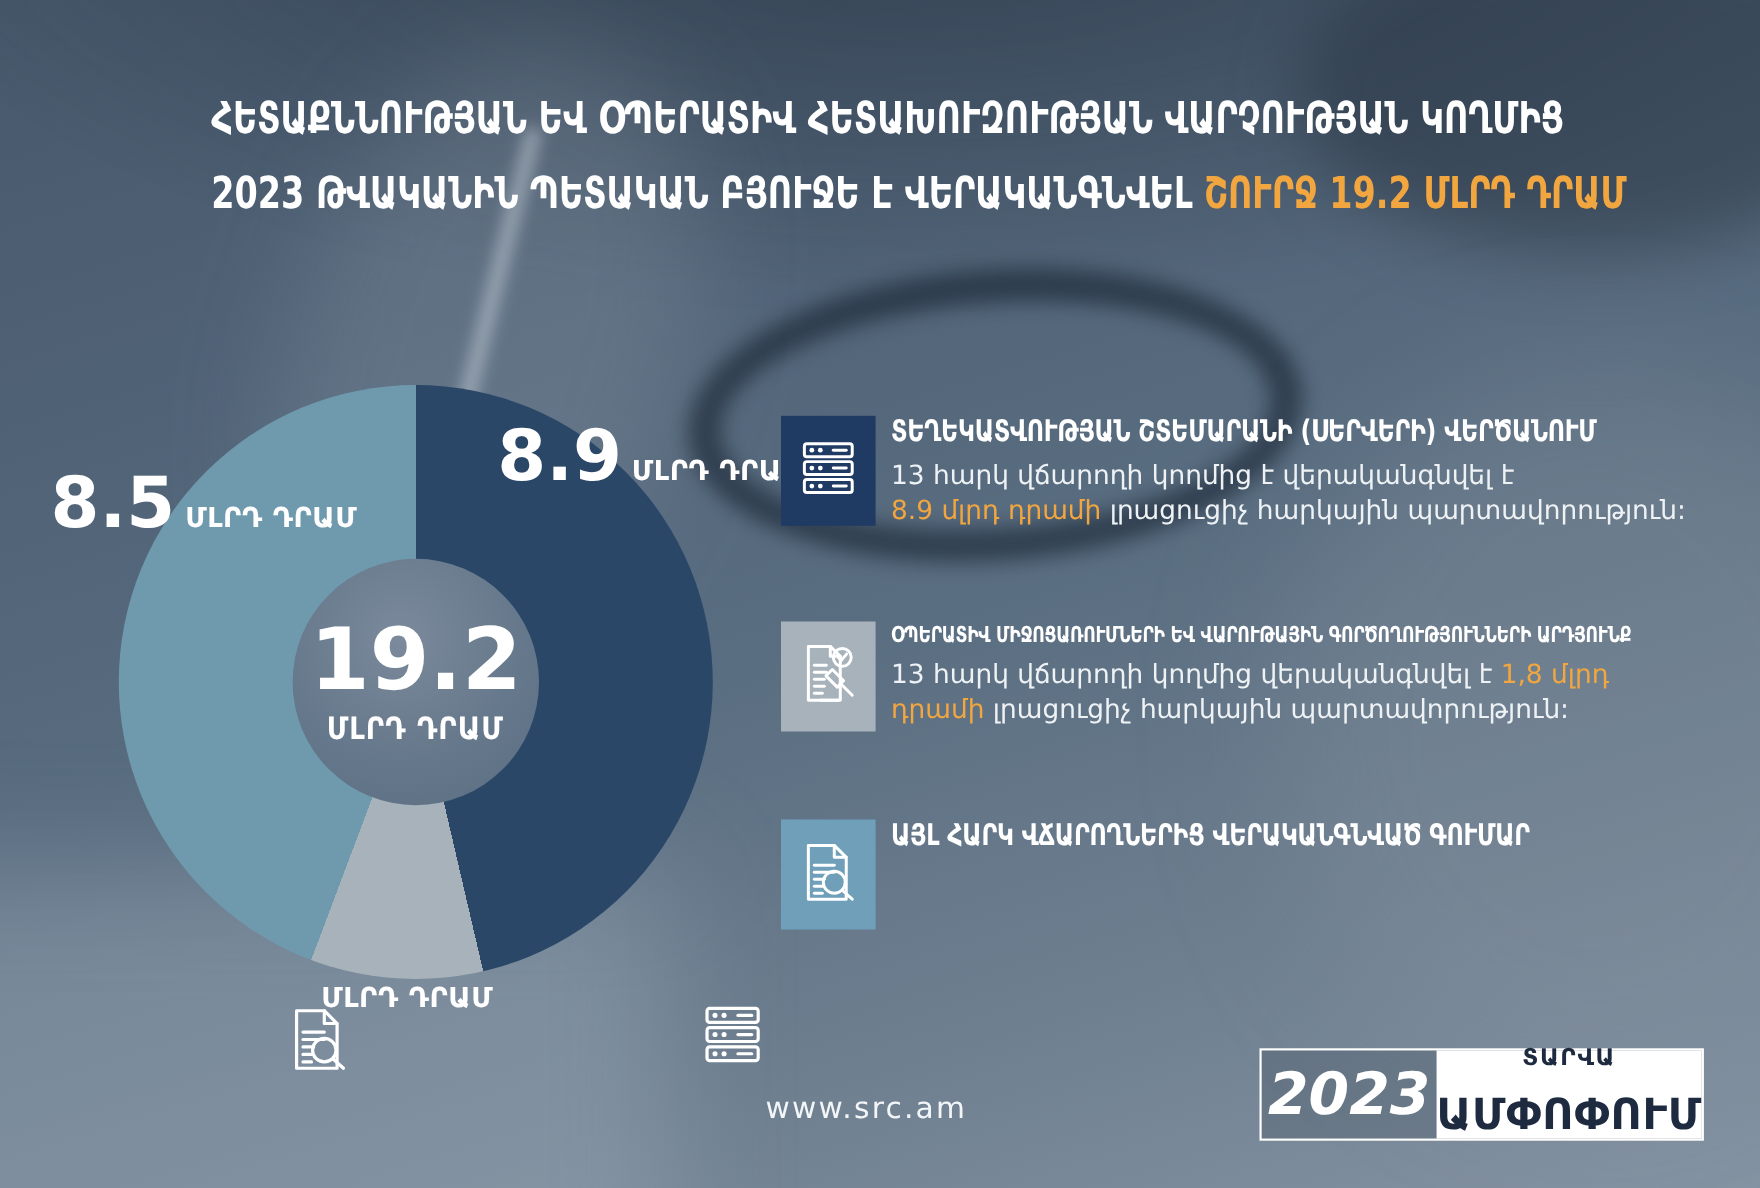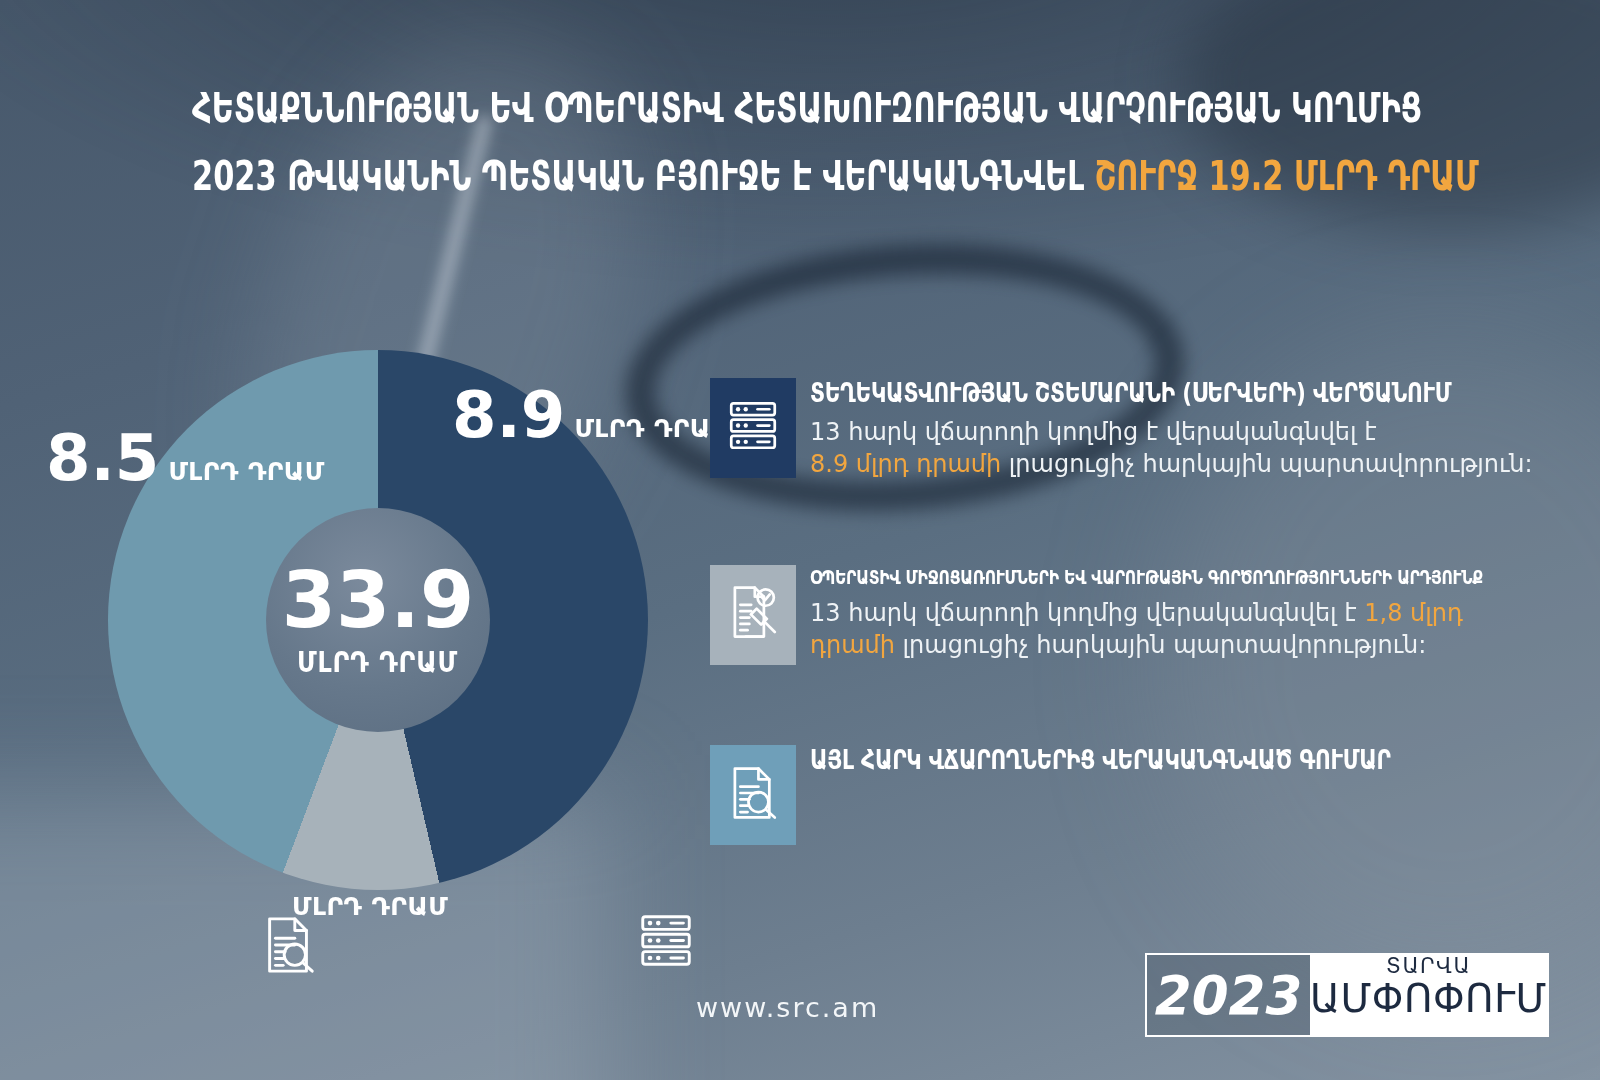--- a/index.html
+++ b/index.html
@@ -64,21 +64,21 @@
   .block-body { margin-top:8px; color:#eef2f5; font-size:24px; line-height:1.34; white-space:pre-line; }
   .hl { color:#f2a63f; }
 
   
   .website { position:absolute; left:696px; top:992px; font-size:27px; color:#f3f6f8; letter-spacing:2px; }
   .badge { position:absolute; left:1145px; top:953px; width:400px; height:80px;
            border:2px solid #ffffff; display:flex; box-sizing:content-box; }
   .badge-year { width:188px; display:flex; align-items:center; justify-content:center;
                 color:#fff; font-weight:bold; font-size:53px; background:rgba(44,58,74,.22);font-style:italic; }
   .badge-right { flex:1; background:#ffffff; color:#1d2a40; display:flex; flex-direction:column;
-                 align-items:center; justify-content:flex-start; font-weight:normal; line-height:1.08; }
+                 align-items:center; justify-content:flex-end; font-weight:bold; line-height:1.08;gap:20px; }
   .badge-l1 { font-size:21px; letter-spacing:1.5px; }
   .badge-l2 { font-size:39px; letter-spacing:.5px; }
 
   .svgdefs { position:absolute; width:0; height:0; overflow:hidden; }
 </style>
 </head>
 <body>
 
 <svg class="svgdefs" aria-hidden="true">
   <defs>
@@ -153,21 +153,21 @@
           <use href="#icon-server"></use>
         </svg>
     </div>
     <div class="seg-icon seg-search">
       <svg width="62" height="62">
           <use href="#icon-doc-search"></use>
         </svg>
     </div>
 
     <div class="donut-hole">
-      <div class="hole-value">33.9</div>
+      <div class="hole-value">19.2</div>
       <div class="hole-unit">ՄԼՐԴ ԴՐԱՄ</div>
     </div>
   </div>
 
   <div class="donut-label lbl-dark">
     <span class="dl-value">8.9</span>
     <span class="dl-unit">ՄԼՐԴ ԴՐԱՄ</span>
   </div>
   <div class="donut-label lbl-light">
     <span class="dl-value">8.5</span>

